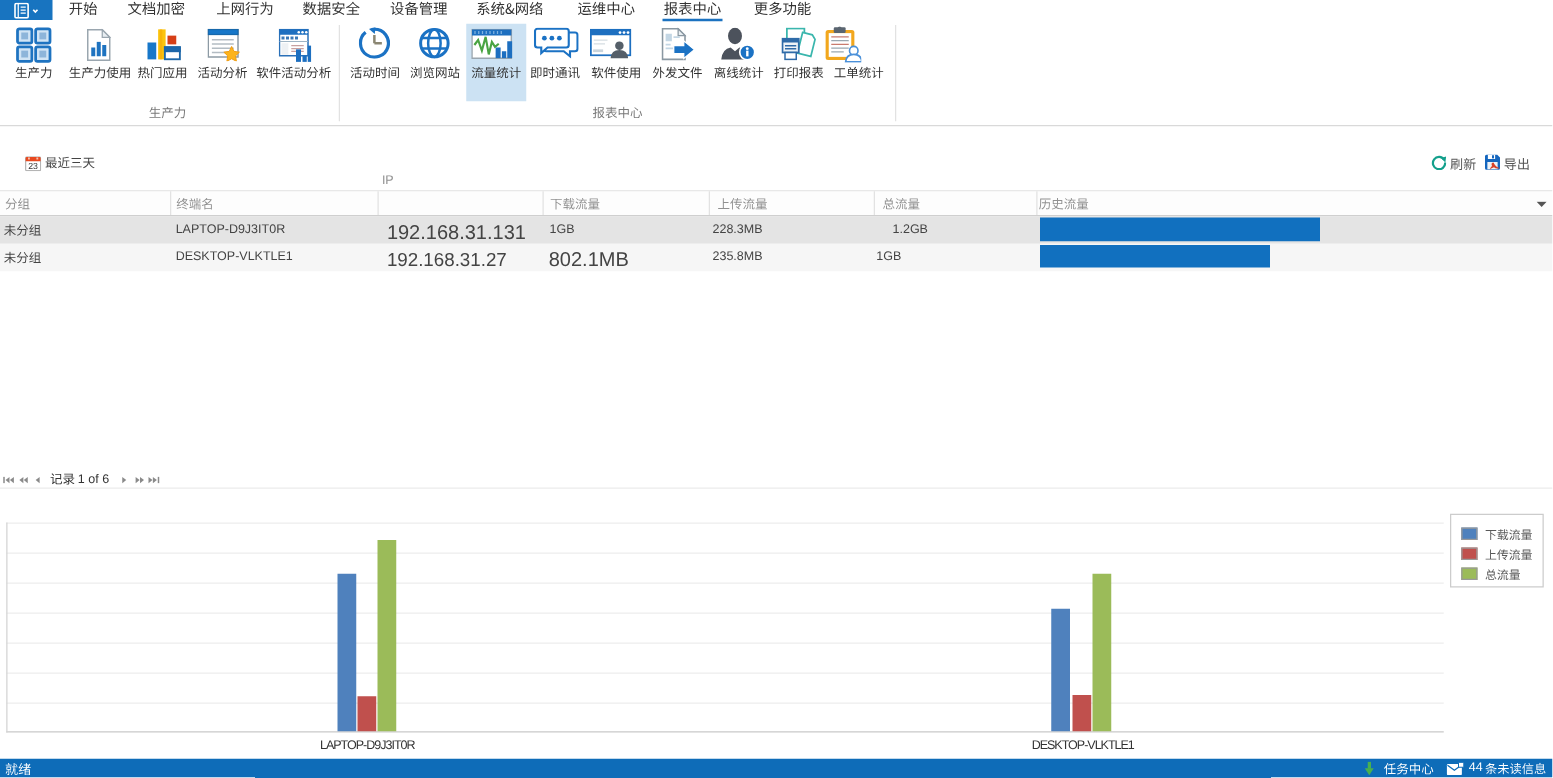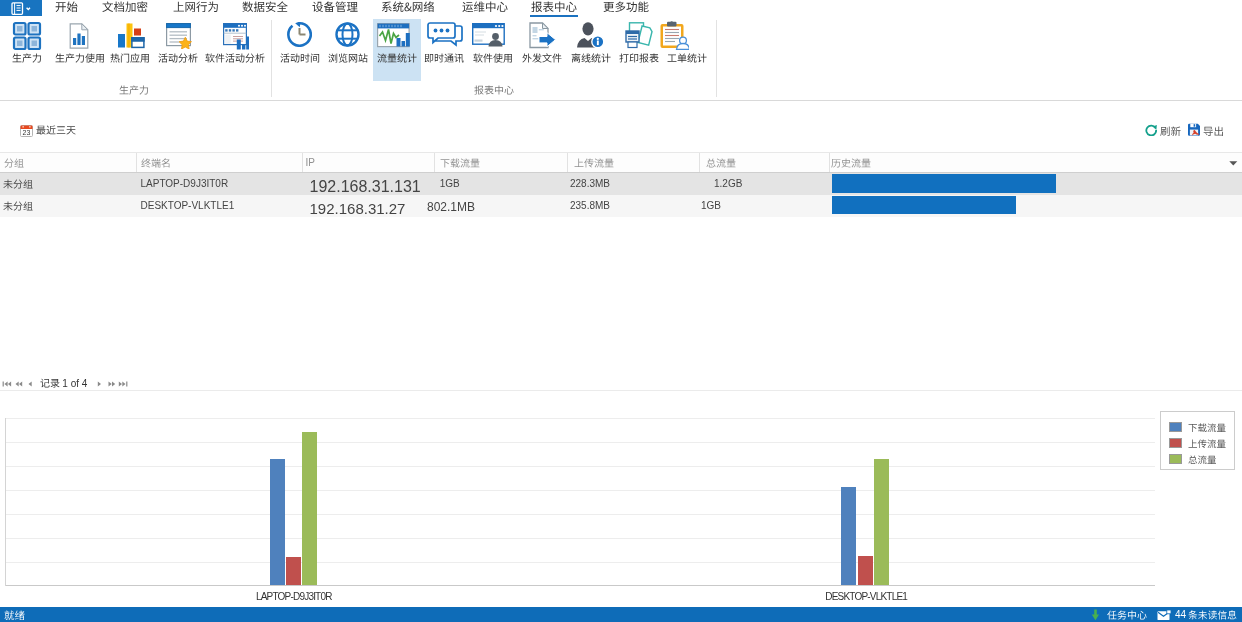--- a/index.html
+++ b/index.html
@@ -579,21 +579,21 @@
     </g>
   </svg>
 <svg style="position:absolute;left:830.8px;top:157.8px;" width="40.0" height="10" viewBox="0 -880 4000 1000" fill="#909090">
     <g transform="scale(1,-1)">
       <use href="#g5386" x="0"></use>
       <use href="#g53f2" x="1000"></use>
       <use href="#g6d41" x="2000"></use>
       <use href="#g91cf" x="3000"></use>
     </g>
   </svg>
-<div class="abs" style="left:305.5px;top:157px;font-size:10px;color:#909090">IP</div>
+<div class="abs" style="left:305.5px;top:139px;font-size:10px;color:#909090">IP</div>
 <svg class="abs" style="left:1228.5px;top:160.5px" width="9" height="5" viewBox="0 0 9 5">
     <path d="M0.3,0.3 h8 l-4,4.2 z" fill="#555"></path>
   </svg>
 <div class="abs" style="left:0;top:173px;width:1242px;height:22px;background:#e4e4e4"></div>
 <svg style="position:absolute;left:3.0px;top:178.8px;" width="30.0" height="10" viewBox="0 -880 3000 1000" fill="#444444">
     <g transform="scale(1,-1)">
       <use href="#g672a" x="0"></use>
       <use href="#g5206" x="1000"></use>
       <use href="#g7ec4" x="2000"></use>
     </g>
@@ -607,21 +607,21 @@
 <div class="abs" style="left:0;top:195px;width:1242px;height:22px;background:#f6f6f6"></div>
 <svg style="position:absolute;left:3.0px;top:200.8px;" width="30.0" height="10" viewBox="0 -880 3000 1000" fill="#444444">
     <g transform="scale(1,-1)">
       <use href="#g672a" x="0"></use>
       <use href="#g5206" x="1000"></use>
       <use href="#g7ec4" x="2000"></use>
     </g>
   </svg>
 <div class="abs" style="left:140.5px;top:200px;font-size:10px;color:#444">DESKTOP-VLKTLE1</div>
 <div class="abs" style="left:309.5px;top:200px;font-size:15px;color:#444">192.168.31.27</div>
-<div class="abs" style="left:427px;top:200px;font-size:12px;color:#444">802.1MB</div>
+<div class="abs" style="left:439px;top:200px;font-size:16px;color:#444">802.1MB</div>
 <div class="abs" style="left:570px;top:200px;font-size:10px;color:#444">235.8MB</div>
 <div class="abs" style="left:701px;top:200px;font-size:10px;color:#444">1GB</div>
 <div class="abs" style="left:831.5px;top:195.5px;width:184px;height:18.9px;background:#1170bf"></div>
 <svg class="abs" style="left:0;top:378px" width="135" height="12" viewBox="0 0 135 12">
     <rect x="2.6" y="3.5" width="1.2" height="5" fill="#8a8a8a"></rect>
     <polygon points="7.6000000000000005,3.5 7.6000000000000005,8.5 4.4,6.0" fill="#8a8a8a"></polygon>
     <polygon points="11.100000000000001,3.5 11.100000000000001,8.5 7.9,6.0" fill="#8a8a8a"></polygon>
     <polygon points="18.7,3.5 18.7,8.5 15.5,6.0" fill="#8a8a8a"></polygon>
     <polygon points="22.2,3.5 22.2,8.5 19.0,6.0" fill="#8a8a8a"></polygon>
     <polygon points="31.7,3.5 31.7,8.5 28.5,6.0" fill="#8a8a8a"></polygon>
@@ -631,21 +631,21 @@
     <polygon points="118.8,3.5 118.8,8.5 122.0,6.0" fill="#8a8a8a"></polygon>
     <polygon points="122.3,3.5 122.3,8.5 125.5,6.0" fill="#8a8a8a"></polygon>
     <rect x="126.2" y="3.5" width="1.2" height="5" fill="#8a8a8a"></rect>
   </svg>
 <svg style="position:absolute;left:40.0px;top:378.2px;" width="20.0" height="10" viewBox="0 -880 2000 1000" fill="#333333">
     <g transform="scale(1,-1)">
       <use href="#g8bb0" x="0"></use>
       <use href="#g5f55" x="1000"></use>
     </g>
   </svg>
-<div class="abs" style="left:62.3px;top:377.6px;font-size:10px;color:#333">1 of 4</div>
+<div class="abs" style="left:62.3px;top:377.6px;font-size:10px;color:#333">1 of 6</div>
 <div class="abs" style="left:0;top:390px;width:1242px;height:1px;background:#ebebeb"></div>
 <div class="abs" style="left:5px;top:418px;width:1150px;height:1px;background:#ededed"></div>
 <div class="abs" style="left:5px;top:442px;width:1150px;height:1px;background:#ededed"></div>
 <div class="abs" style="left:5px;top:466px;width:1150px;height:1px;background:#ededed"></div>
 <div class="abs" style="left:5px;top:490px;width:1150px;height:1px;background:#ededed"></div>
 <div class="abs" style="left:5px;top:514px;width:1150px;height:1px;background:#ededed"></div>
 <div class="abs" style="left:5px;top:538px;width:1150px;height:1px;background:#ededed"></div>
 <div class="abs" style="left:5px;top:562px;width:1150px;height:1px;background:#ededed"></div>
 <div class="abs" style="left:5px;top:585px;width:1150px;height:1px;background:#c9c9c9"></div>
 <div class="abs" style="left:5px;top:418px;width:1px;height:168px;background:#d4d4d4"></div>

